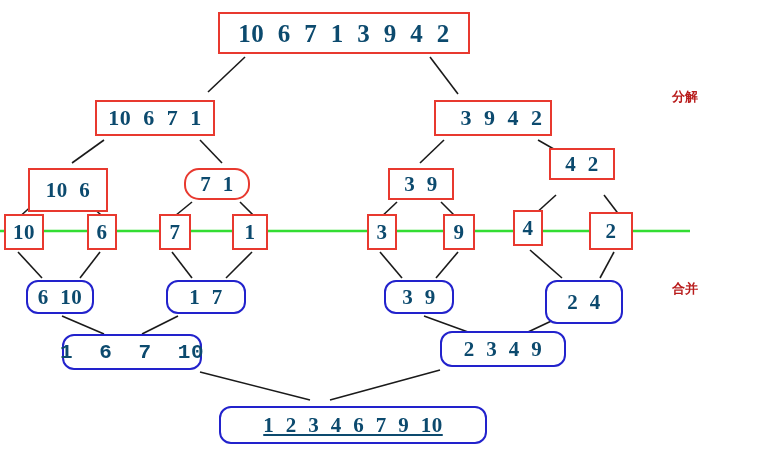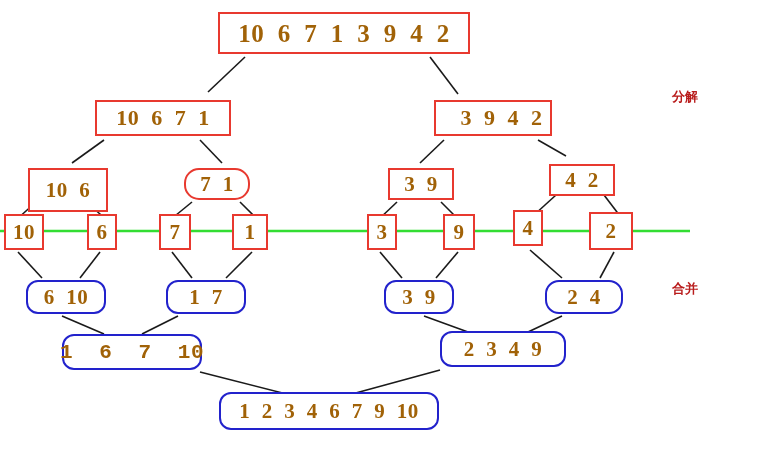--- a/index.html
+++ b/index.html
@@ -24,21 +24,21 @@
   }
   .node {
     position: absolute;
     box-sizing: border-box;
     display: flex;
     align-items: center;
     justify-content: center;
     background: #ffffff;
     white-space: pre;
     font-weight: bold;
-    color: #a16207;
+    color: #0c4a6e;
     line-height: 1;
     letter-spacing: 0.5px;
   }
   .split-node {
     border: 2px solid #e8392f;
     border-radius: 0;
   }
   .merge-node {
     border: 2px solid #2222cc;
     border-radius: 12px;
@@ -91,41 +91,41 @@
       <line x1="178" y1="316" x2="142" y2="334" stroke="#1a1a1a" stroke-width="1.6"></line>
       <line x1="424" y1="316" x2="468" y2="332" stroke="#1a1a1a" stroke-width="1.6"></line>
       <line x1="562" y1="316" x2="528" y2="332" stroke="#1a1a1a" stroke-width="1.6"></line>
       <line x1="200" y1="372" x2="310" y2="400" stroke="#1a1a1a" stroke-width="1.6"></line>
       <line x1="440" y1="370" x2="330" y2="400" stroke="#1a1a1a" stroke-width="1.6"></line>
       <line x1="0" y1="231" x2="690" y2="231" stroke="#33dd33" stroke-width="2.4"></line>
     </svg>
 
   <div id="nodes-layer">
       <div class="node split-node" style="left: 218px; top: 12px; width: 252px; height: 42px; font-size: 25px;">10  6  7  1  3  9  4  2</div>
-      <div class="node split-node" style="left: 95px; top: 100px; width: 136px; height: 36px; font-size: 22px;">10  6  7  1</div>
+      <div class="node split-node" style="left: 95px; top: 100px; width: 120px; height: 36px; font-size: 22px;">10  6  7  1</div>
       <div class="node split-node" style="left: 434px; top: 100px; width: 118px; height: 36px; font-size: 22px; padding-left: 17px;">3  9  4  2</div>
       <div class="node split-node" style="left: 28px; top: 168px; width: 80px; height: 44px; font-size: 21px;">10  6</div>
       <div class="node split-node" style="left: 184px; top: 168px; width: 66px; height: 32px; font-size: 21px; border-radius: 15px;">7  1</div>
       <div class="node split-node" style="left: 388px; top: 168px; width: 66px; height: 32px; font-size: 21px;">3  9</div>
-      <div class="node split-node" style="left: 549px; top: 164px; width: 66px; height: 32px; font-size: 21px;">4  2</div>
+      <div class="node split-node" style="left: 549px; top: 148px; width: 66px; height: 32px; font-size: 21px;">4  2</div>
       <div class="node split-node" style="left: 4px; top: 214px; width: 40px; height: 36px; font-size: 21px;">10</div>
       <div class="node split-node" style="left: 87px; top: 214px; width: 30px; height: 36px; font-size: 21px;">6</div>
       <div class="node split-node" style="left: 159px; top: 214px; width: 32px; height: 36px; font-size: 21px;">7</div>
       <div class="node split-node" style="left: 232px; top: 214px; width: 36px; height: 36px; font-size: 21px;">1</div>
       <div class="node split-node" style="left: 367px; top: 214px; width: 30px; height: 36px; font-size: 21px;">3</div>
       <div class="node split-node" style="left: 443px; top: 214px; width: 32px; height: 36px; font-size: 21px;">9</div>
       <div class="node split-node" style="left: 513px; top: 210px; width: 30px; height: 36px; font-size: 21px;">4</div>
       <div class="node split-node" style="left: 589px; top: 212px; width: 44px; height: 38px; font-size: 21px;">2</div>
-      <div class="node merge-node" style="left: 26px; top: 280px; width: 80px; height: 34px; font-size: 21px;">6  10</div>
+      <div class="node merge-node" style="left: 26px; top: 280px; width: 68px; height: 34px; font-size: 21px;">6  10</div>
       <div class="node merge-node" style="left: 166px; top: 280px; width: 80px; height: 34px; font-size: 21px;">1  7</div>
       <div class="node merge-node" style="left: 384px; top: 280px; width: 70px; height: 34px; font-size: 21px;">3  9</div>
-      <div class="node merge-node" style="left: 545px; top: 280px; width: 78px; height: 34px; font-size: 21px; border-radius: 14px;">2  4</div>
+      <div class="node merge-node" style="left: 545px; top: 280px; width: 78px; height: 44px; font-size: 21px;">2  4</div>
       <div class="node merge-node" style="left: 62px; top: 334px; width: 140px; height: 36px; font-size: 21px; font-family: Liberation Mono, monospace;">1  6  7  10</div>
       <div class="node merge-node" style="left: 440px; top: 331px; width: 126px; height: 36px; font-size: 21px;">2  3  4  9</div>
-      <div class="node merge-node" style="left: 219px; top: 392px; width: 220px; height: 38px; font-size: 21px;">1  2  3  4  6  7  9  10</div>
+      <div class="node merge-node" style="left: 219px; top: 406px; width: 268px; height: 38px; font-size: 21px; text-decoration: underline;">1  2  3  4  6  7  9  10</div>
     </div>
 
   <div class="cn-label" id="label-decompose" style="left: 672px; top: 90px;">分解</div>
 
   <div class="cn-label" id="label-merge" style="left: 672px; top: 282px;">合并</div>
 
 
 </div>
 
 </body></html>

